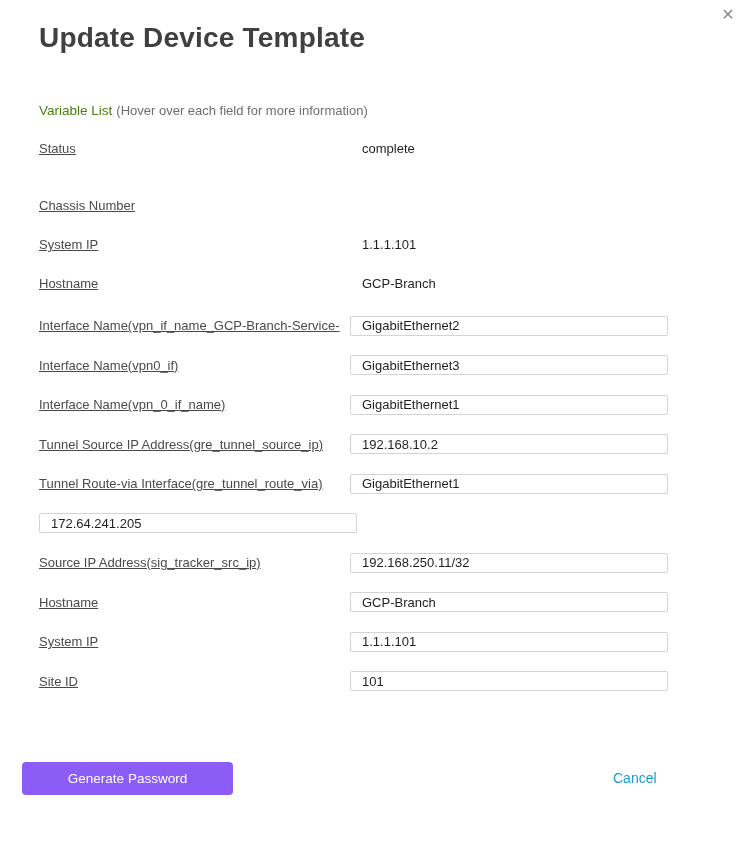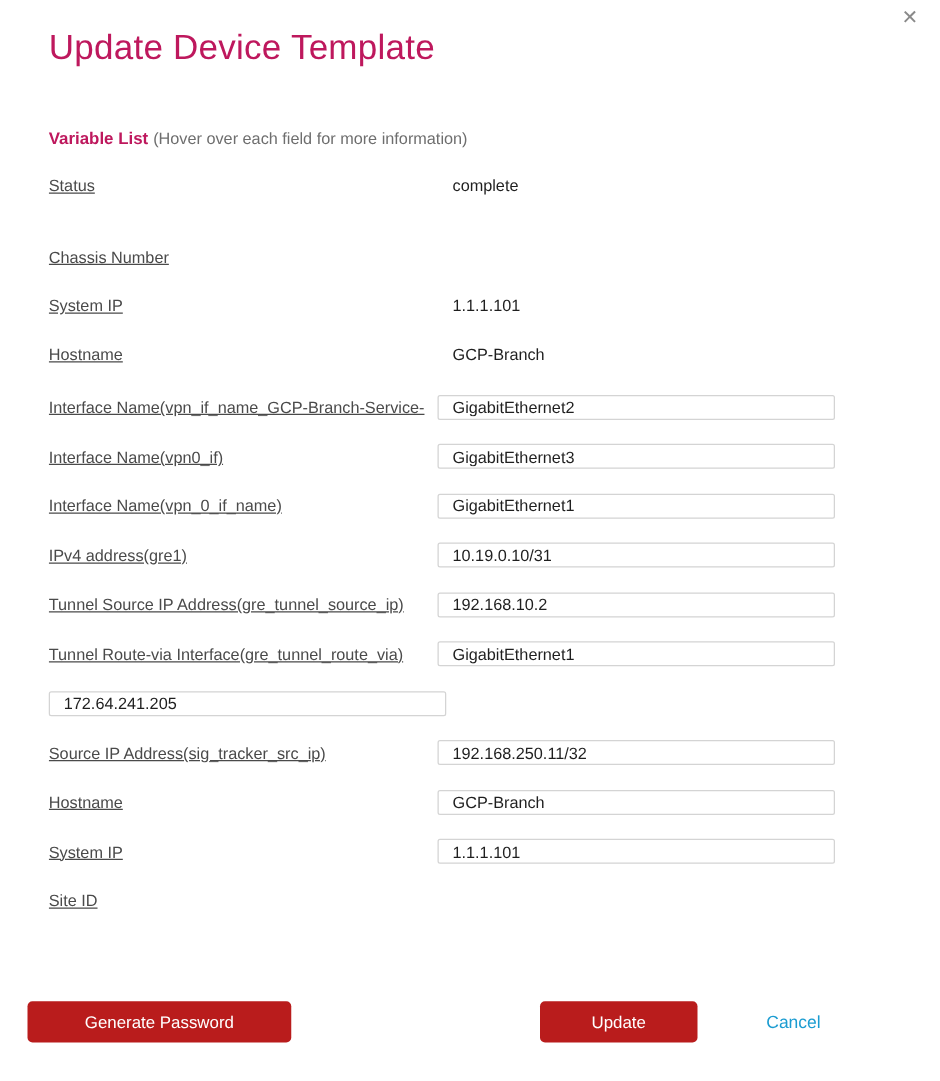--- a/index.html
+++ b/index.html
@@ -29,34 +29,34 @@
     cursor: pointer;
     user-select: none;
   }
   .content {
     padding: 0 84px 0 39px;
   }
   h1.modal-title {
     margin: 22px 0 0 0;
     font-size: 28px;
     line-height: 32px;
-    font-weight: 400;
-    color: #be185d;
+    font-weight: 700;
+    color: #404040;
     letter-spacing: 0.2px;
   }
   .section-head {
     margin: 48px 0 0 0;
     font-size: 13px;
     line-height: 18px;
     color: #6e6e6e;
   }
   .section-head .heading {
-    font-weight: bold;
+    font-weight: normal;
     font-size: 13.5px;
-    color: #be185d;
+    color: #4d7c0f;
     margin-right: 4px;
   }
   #static-rows { margin-top: 8px; }
   #input-rows  { margin-top: 8px; }
   .row {
     display: flex;
     align-items: center;
   }
   .row .lbl {
     flex: none;
@@ -98,21 +98,21 @@
     position: relative;
     margin-top: 66px;
     height: 33px;
   }
   .btn {
     position: absolute;
     top: 0;
     height: 33px;
     border: none;
     border-radius: 4px;
-    background: #b91c1c;
+    background: #8b5cf6;
     color: #ffffff;
     font-size: 13.5px;
     font-family: "Liberation Sans", sans-serif;
     cursor: pointer;
     padding: 0;
   }
   .btn-generate { left: 22px;  width: 211px; }
   .btn-update   { left: 432px; width: 126px; }
   .link-cancel {
     position: absolute;
@@ -170,24 +170,20 @@
   <div class="row input-row">
     <span class="lbl">Interface Name(vpn0_if)</span>
     <input type="text" value="GigabitEthernet3" style="">
   </div>
 
   <div class="row input-row">
     <span class="lbl">Interface Name(vpn_0_if_name)</span>
     <input type="text" value="GigabitEthernet1" style="">
   </div>
 
-  <div class="row input-row">
-    <span class="lbl">IPv4 address(gre1)</span>
-    <input type="text" value="10.19.0.10/31" style="">
-  </div>
 
   <div class="row input-row">
     <span class="lbl">Tunnel Source IP Address(gre_tunnel_source_ip)</span>
     <input type="text" value="192.168.10.2" style="">
   </div>
 
   <div class="row input-row">
     <span class="lbl">Tunnel Route-via Interface(gre_tunnel_route_via)</span>
     <input type="text" value="GigabitEthernet1" style="">
   </div>
@@ -206,21 +202,21 @@
     <input type="text" value="GCP-Branch" style="">
   </div>
 
   <div class="row input-row">
     <span class="lbl">System IP</span>
     <input type="text" value="1.1.1.101" style="">
   </div>
 
   <div class="row input-row">
     <span class="lbl">Site ID</span>
+    <input type="text" value="101" style="">
   </div>
 </div>
 </div>
 
 <div class="footer">
   <button class="btn btn-generate">Generate Password</button>
-  <button class="btn btn-update">Update</button>
   <span class="link-cancel">Cancel</span>
 </div>
 
 </body></html>

